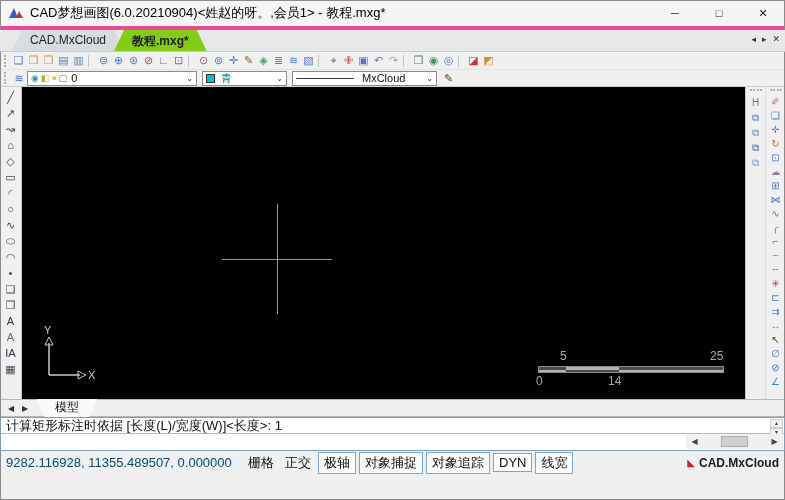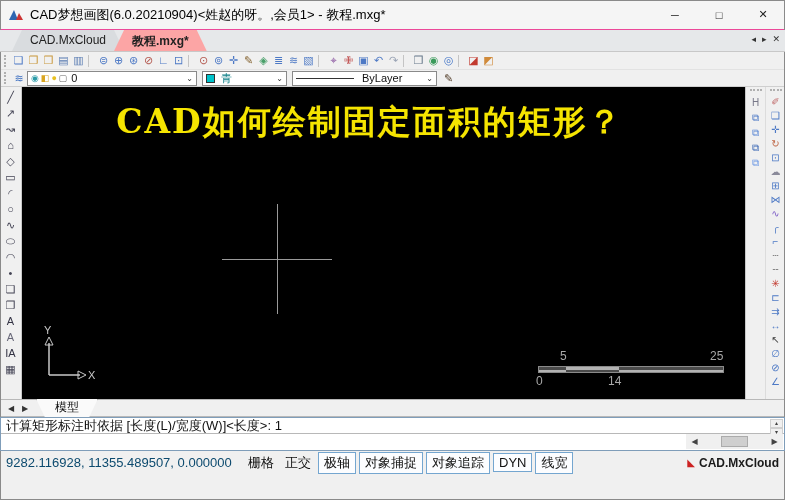--- a/index.html
+++ b/index.html
@@ -3,33 +3,33 @@
 <meta charset="utf-8">
 <style>
   * { box-sizing: border-box; margin: 0; padding: 0; }
   html,body { background:#d8d8d8; }
   #root {
     position: relative; width: 785px; height: 500px;
     background:#f0f0f0; outline:1px solid #8a8a8a; outline-offset:-1px;
     font-family: "Liberation Sans", sans-serif; color:#111; overflow:hidden;
   }
   
-  .titlebar { height:30px; display:flex; align-items:center; padding-left:8px; background:#f5f5f5; border-bottom:1px solid #ec4899; }
+  .titlebar { height:30px; display:flex; align-items:center; padding-left:8px; background:#f5f5f5; border-bottom:4px solid #ec4899; }
   .titlebar .logo { width:16px; height:16px; margin-right:6px; flex:0 0 auto; }
   .title-text { font-size:13px; color:#000; white-space:nowrap; }
   .win-controls { margin-left:auto; display:flex; height:100%; }
   .win-btn { width:44px; display:flex; align-items:center; justify-content:center; font-size:11px; color:#222; }
   
   .menubar { height:26px; display:flex; align-items:center; padding-left:12px; background:#f5f5f5; border-bottom:1px solid #ddd; font-size:13px; }
   .menu-item { padding:3px 9px; white-space:nowrap; }
   
   .tabbar { height:22px; background:#e6e8ea; display:flex; align-items:flex-end; padding-left:12px; position:relative; border-bottom:1px solid #c8c8c8; }
   .tab { height:21px; padding:3px 18px 0; font-size:12px; color:#222; background:#d9dcdf;
          clip-path:polygon(10px 0, calc(100% - 10px) 0, 100% 100%, 0 100%); margin-right:-10px; white-space:nowrap; }
-  .tab.active { background:#fca5a5; font-weight:bold; z-index:2; }
+  .tab.active { background:#84cc16; font-weight:bold; z-index:2; }
   .tab-ctrls { position:absolute; right:5px; top:4px; display:flex; gap:6px; }
   .tab-ctrls span { font-size:9px; color:#333; }
   
   .toolbar1 { height:18px; display:flex; align-items:center; padding-left:3px; background:#f0f0f0; border-bottom:1px solid #e2e2e2; }
   .grip { width:3px; height:12px; border-left:2px dotted #b0b0b0; margin:0 4px 0 1px; }
   .tb-ico { width:15px; height:16px; line-height:15px; text-align:center; font-size:11px; }
   .tb-ico.sep { width:6px; height:12px; border-left:1px solid #c4c4c4; margin:0 2px; }
   .toolbar2 { height:17px; display:flex; align-items:center; padding-left:3px; background:#f0f0f0; border-bottom:1px solid #cfcfcf; font-size:11px; }
   .layers-ico { width:16px; text-align:center; font-size:11px; color:#3d6fc0; }
   .combo { height:15px; background:#fff; border:1px solid #8a8a8a; display:flex; align-items:center; padding:0 3px; margin-right:5px; }
@@ -163,21 +163,21 @@
       <span class="combo-val">0</span>
       <span class="chev">⌄</span>
     </div>
     <div class="combo" style="width:85px">
       <span class="swatch" style="background: rgb(0, 195, 203);"></span>
       <span class="combo-val" style="color: rgb(11, 126, 134);">青</span>
       <span class="chev">⌄</span>
     </div>
     <div class="combo" style="width:145px">
       <span class="linetype-line"></span>
-      <span class="combo-val">ByLayer</span>
+      <span class="combo-val">MxCloud</span>
       <span class="chev">⌄</span>
     </div>
     <span class="match-ico">✎</span>
   </div>
 
   <div class="main">
 
     <div class="strip left">
       <span class="dt-ico" style="color: rgb(68, 68, 85);">╱</span>
         <span class="dt-ico" style="color: rgb(68, 68, 85);">↗</span>
@@ -193,21 +193,20 @@
         <span class="dt-ico" style="color: rgb(68, 68, 85);">•</span>
         <span class="dt-ico" style="color: rgb(68, 68, 85);">❏</span>
         <span class="dt-ico" style="color: rgb(68, 68, 85);">❐</span>
         <span class="dt-ico" style="color: rgb(51, 51, 68);">A</span>
         <span class="dt-ico" style="color: rgb(102, 102, 119);">A</span>
         <span class="dt-ico" style="color: rgb(51, 51, 68);">IA</span>
         <span class="dt-ico" style="color: rgb(68, 68, 85);">▦</span>
     </div>
 
     <div class="canvas">
-      <div class="canvas-title" style="color: rgb(245, 228, 0);">CAD如何绘制固定面积的矩形？</div>
       <div class="ch-v"></div>
       <div class="ch-h"></div>
 
       <div class="scalebar">
         <span class="sb-lab" style="left:22px; top:0;">5</span>
         <span class="sb-lab" style="left:172px; top:0;">25</span>
         <div class="sb-bar">
           <span class="sb-seg" style="left:0; bottom:0; width:27px;"></span>
           <span class="sb-seg" style="left:27px; top:0; width:53px;"></span>
           <span class="sb-seg" style="left:80px; bottom:0; width:104px;"></span>

